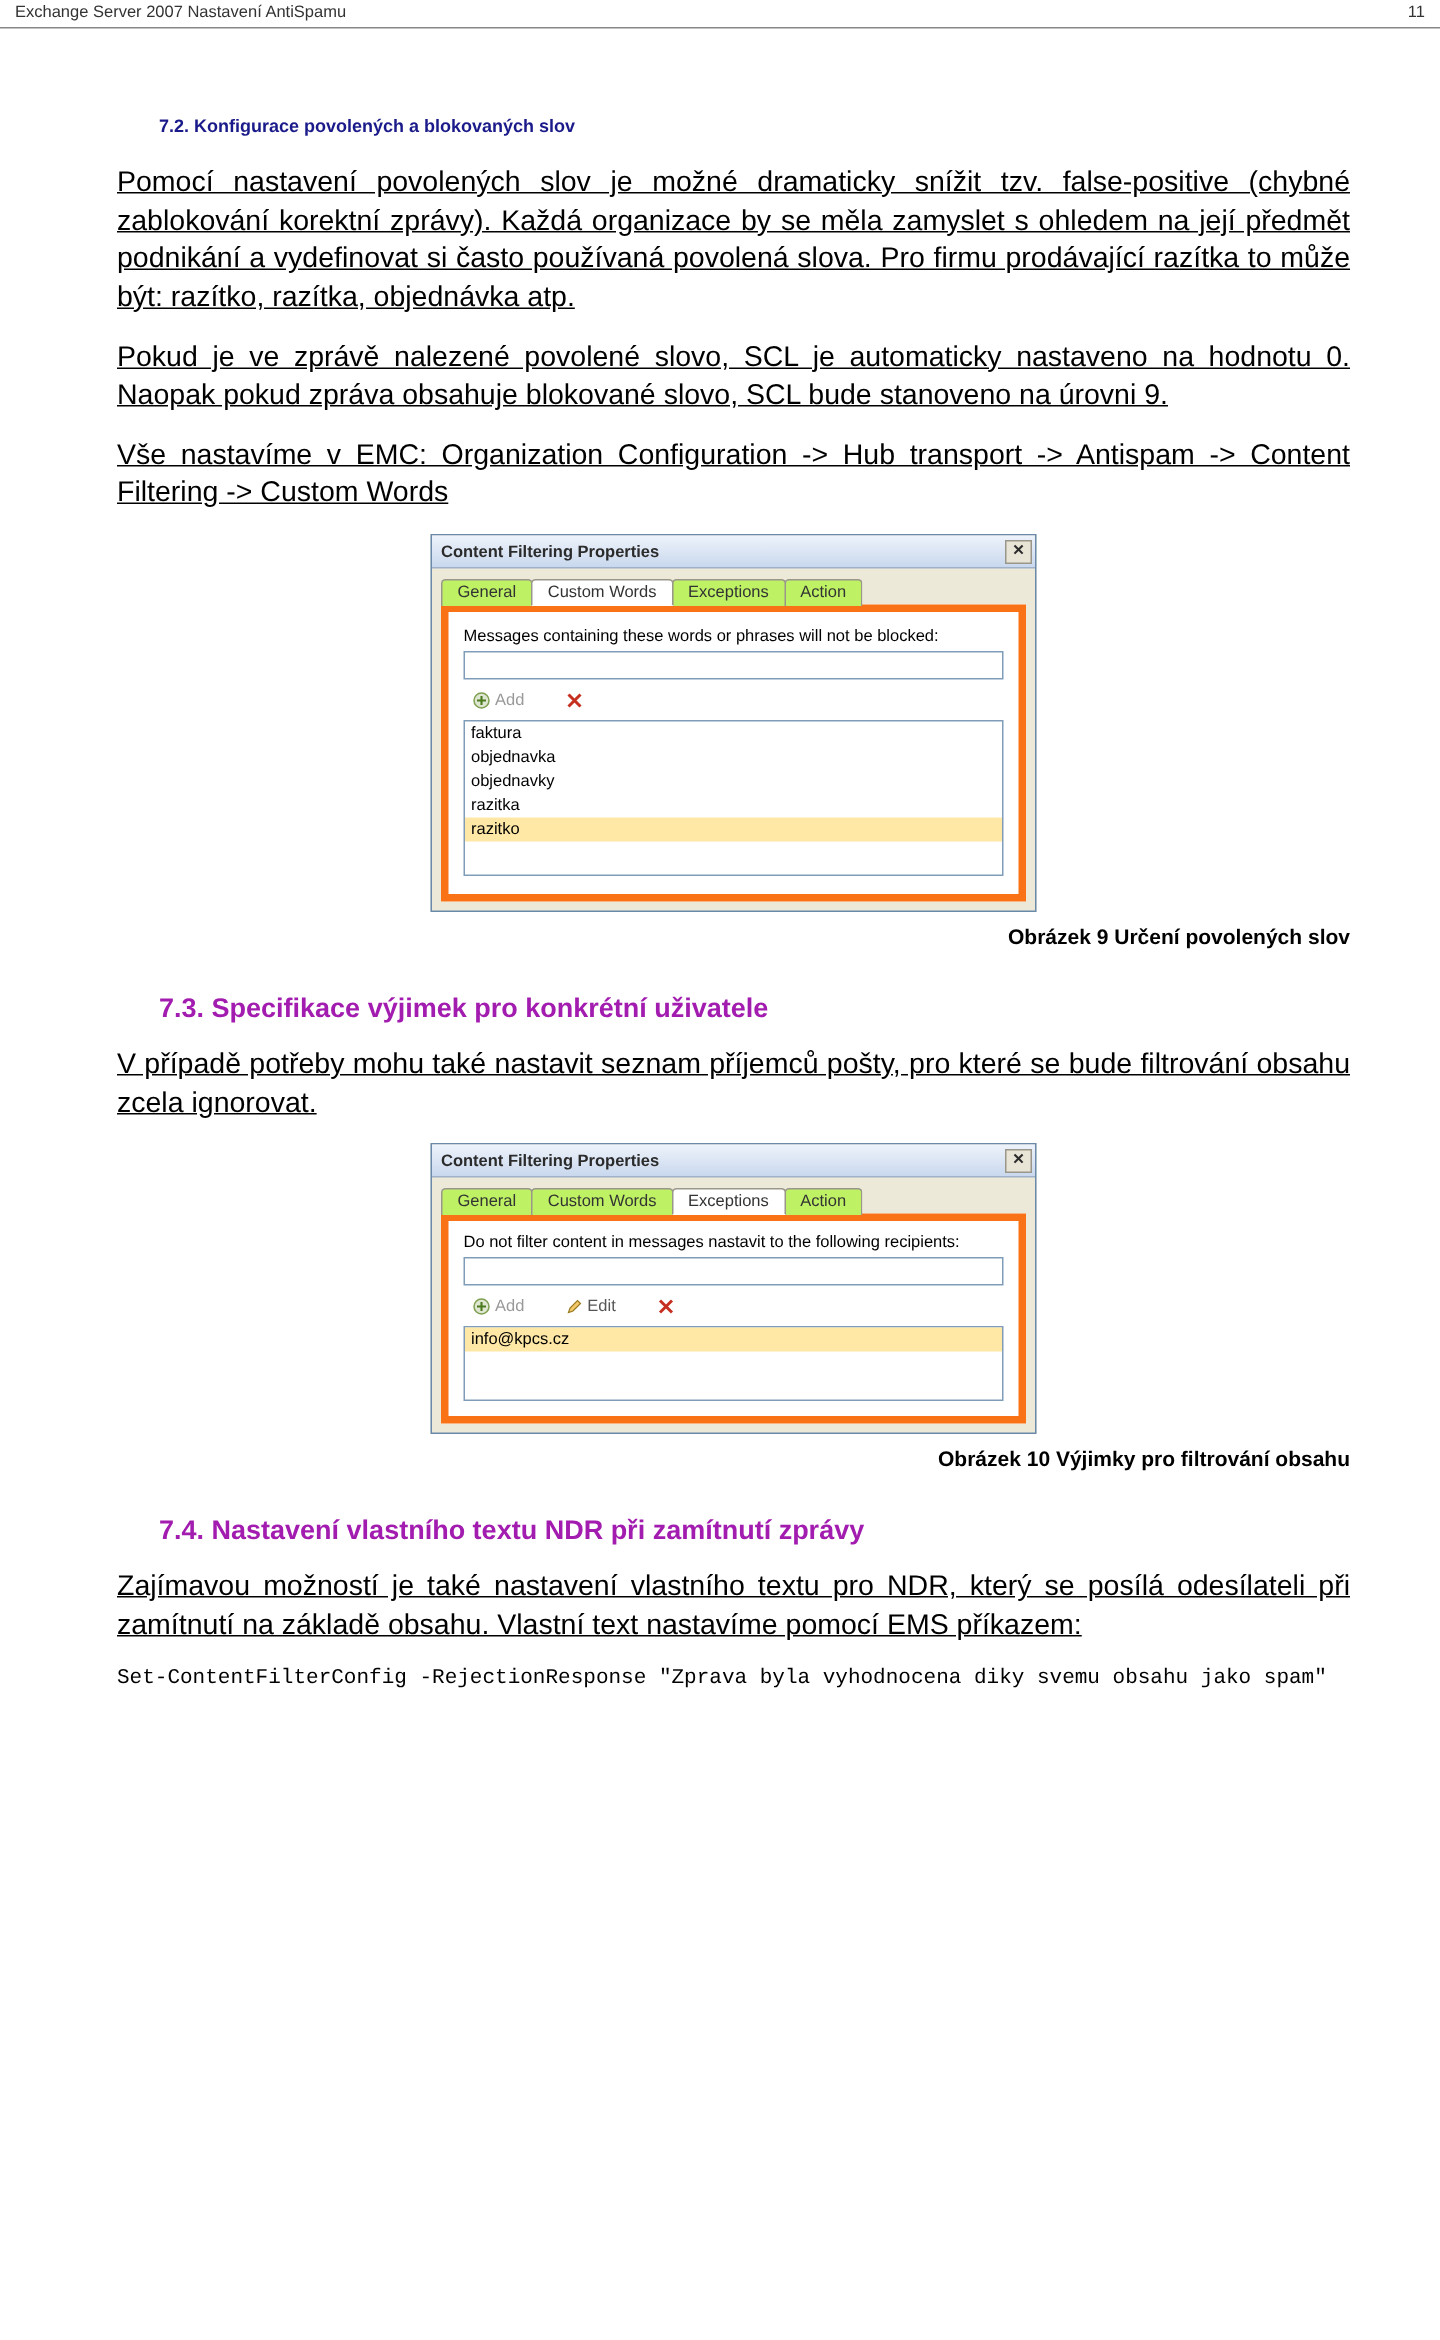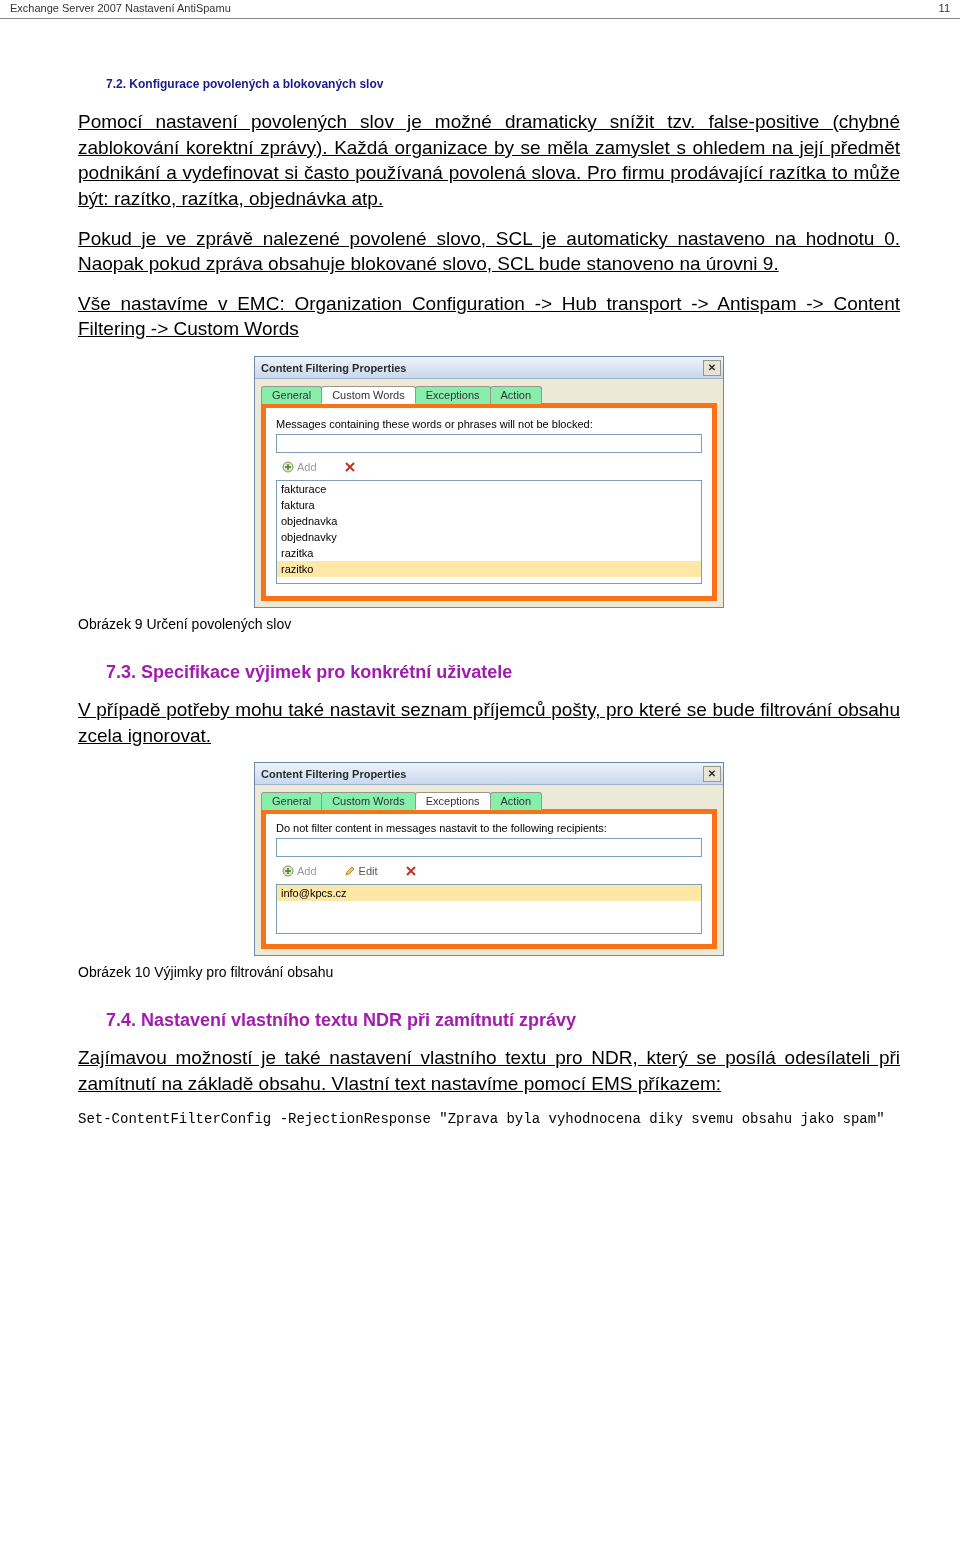--- a/index.html
+++ b/index.html
@@ -47,26 +47,26 @@
   }
   p.mono {
     font-family: "Courier New", monospace;
     font-size: 14px;
     margin: 10px 0 14px 0;
     text-align: justify;
   }
   .caption {
     font-family: Arial, sans-serif;
     font-size: 14px;
-    font-weight: normal;
-    text-align: left;
+    font-weight: bold;
+    text-align: right;
     margin: 8px 0 22px 0;
   }
   
-  .dialog-wrap { margin: 14px auto 6px auto; width: 470px; }
+  .dialog-wrap { margin: 14px auto 6px auto; width: 404px; }
   .dialog {
     border: 1px solid #6b8aaa;
     background: #ece9d8;
     font-family: Tahoma, sans-serif;
     font-size: 11px;
     color: #000;
   }
   .titlebar {
     background: linear-gradient(#eef3fa, #c9d8ee);
     height: 22px;
@@ -88,21 +88,21 @@
     cursor: default;
   }
   .tabs {
     display: flex;
     padding: 6px 6px 0 6px;
     gap: 0;
   }
   .tab {
     border: 1px solid #9a978a;
     border-bottom: none;
-    background: #86efac;
+    background: #bef264;
     padding: 2px 10px;
     font-size: 11px;
     border-top-left-radius: 3px;
     border-top-right-radius: 3px;
     margin-right: -1px;
     position: relative;
     top: 1px;
     color: #333;
   }
   .tab.active {
@@ -212,21 +212,20 @@
             </span>
             <span class="tool-btn">
               <span class="icon-x">
                 <svg viewBox="0 0 12 12">
                     <path d="M2 2l8 8M10 2l-8 8" stroke="#c63020" stroke-width="2"></path>
                   </svg>
               </span>
             </span>
           </div>
           <div class="listbox tall">
-            <div class="row">fakturace</div>
             <div class="row">faktura</div>
             <div class="row">objednavka</div>
             <div class="row">objednavky</div>
             <div class="row">razitka</div>
             <div class="row selected">razitko</div>
           </div>
         </div>
       </div>
     </div>
     <div class="caption">Obrázek 9 Určení povolených slov</div>

